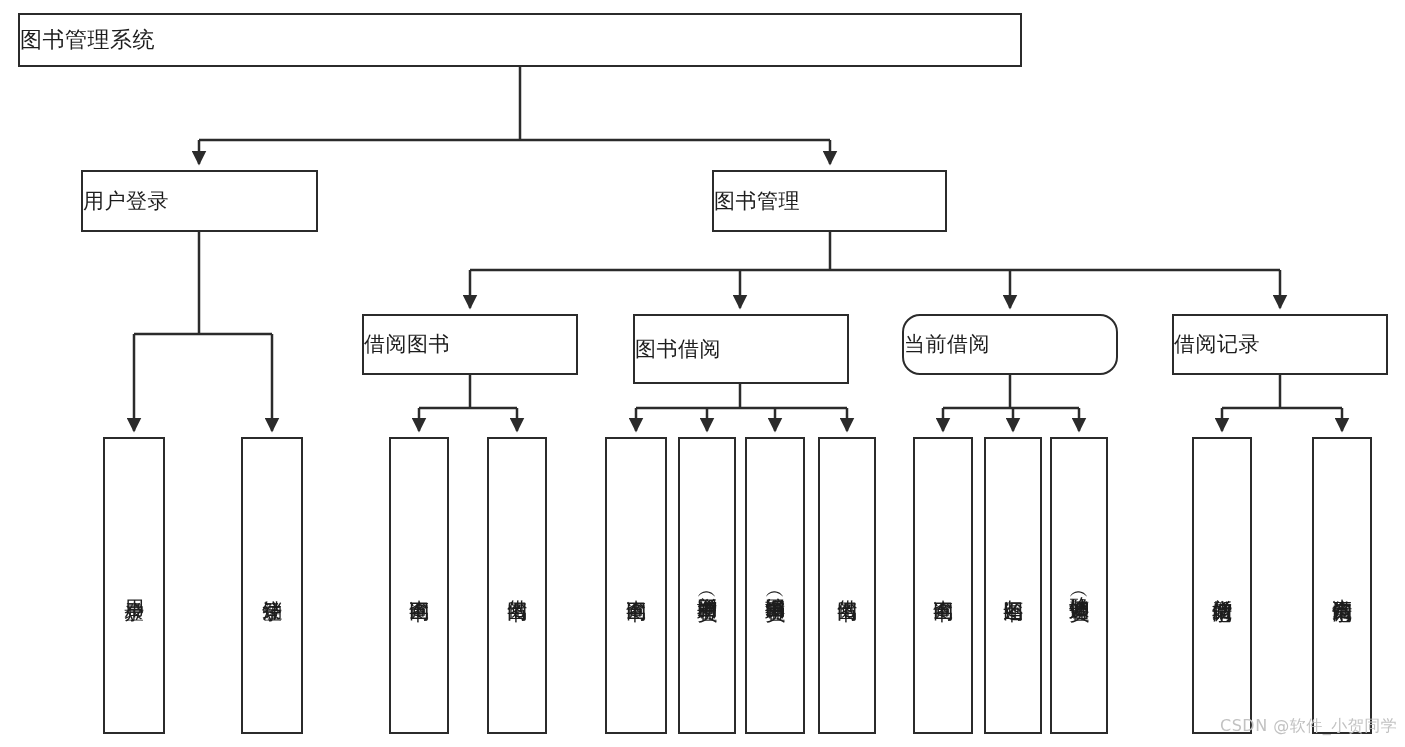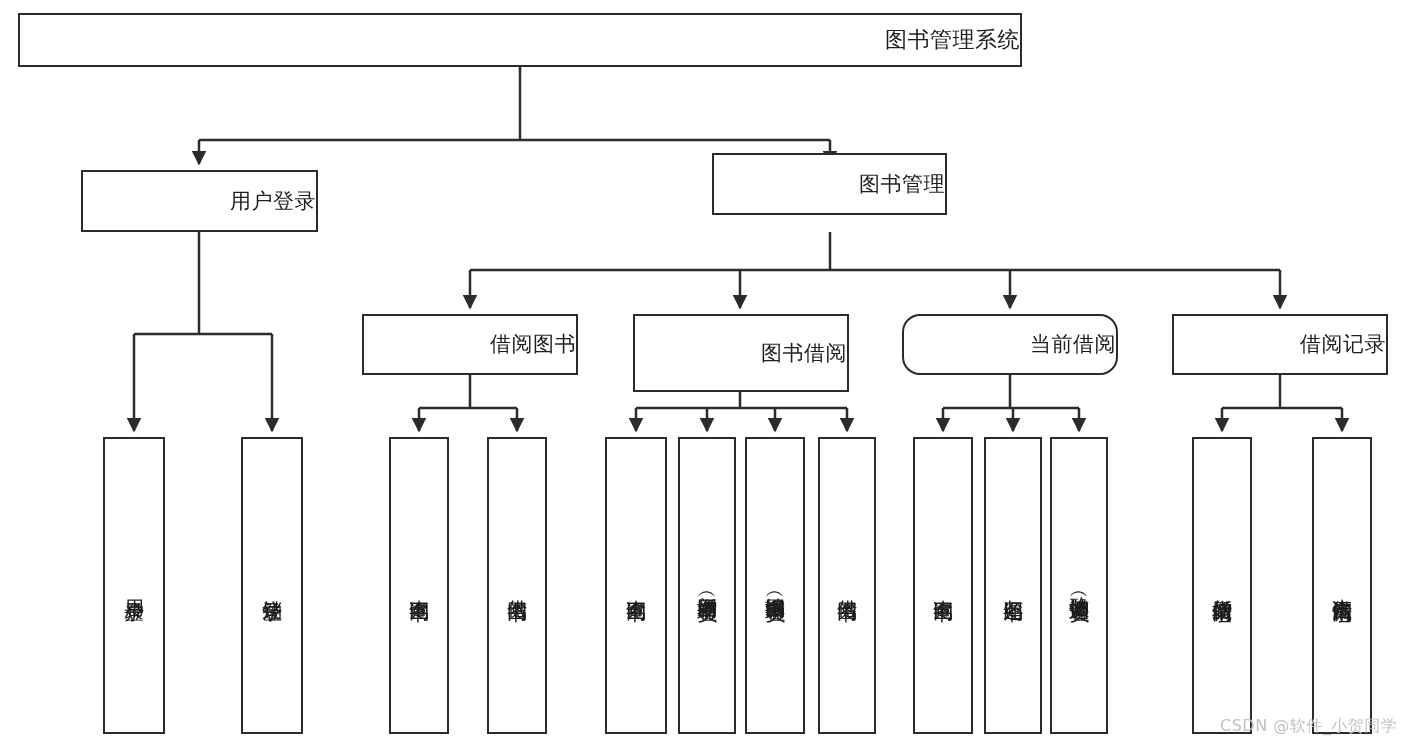--- a/index.html
+++ b/index.html
@@ -17,21 +17,21 @@
     background: #ffffff;
     overflow: hidden;
   }
   .node {
     position: absolute;
     box-sizing: border-box;
     background: #ffffff;
     border: 2px solid #2b2b2b;
     display: flex;
     align-items: center;
-    justify-content: flex-end;
+    justify-content: flex-start;
   }
   .node .label {
     color: #1d1d1d;
     font-size: 21px;
     line-height: 1.25;
     letter-spacing: 0.5px;
     white-space: nowrap;
   }
   .node.vertical {
     align-items: center;
@@ -122,28 +122,28 @@
     </g>
   </svg>
 
   <div class="node root" style="left:18px; top:13px; width:1004px; height:54px;">
     <span class="label">图书管理系统</span>
   </div>
 
   <div class="node" style="left:81px; top:170px; width:237px; height:62px;">
     <span class="label">用户登录</span>
   </div>
-  <div class="node" style="left:712px; top:153px; width:235px; height:62px;">
+  <div class="node" style="left:712px; top:170px; width:235px; height:62px;">
     <span class="label">图书管理</span>
   </div>
 
   <div class="node" style="left:362px; top:314px; width:216px; height:61px;">
     <span class="label">借阅图书</span>
   </div>
-  <div class="node" style="left:633px; top:314px; width:216px; height:78px;">
+  <div class="node" style="left:633px; top:314px; width:216px; height:70px;">
     <span class="label">图书借阅</span>
   </div>
   <div class="node" style="left:902px; top:314px; width:216px; height:61px;border-radius:18px;">
     <span class="label">当前借阅</span>
   </div>
   <div class="node" style="left:1172px; top:314px; width:216px; height:61px;">
     <span class="label">借阅记录</span>
   </div>
 
   <div class="node vertical" style="left:103px; top:437px; width:62px; height:297px;">

